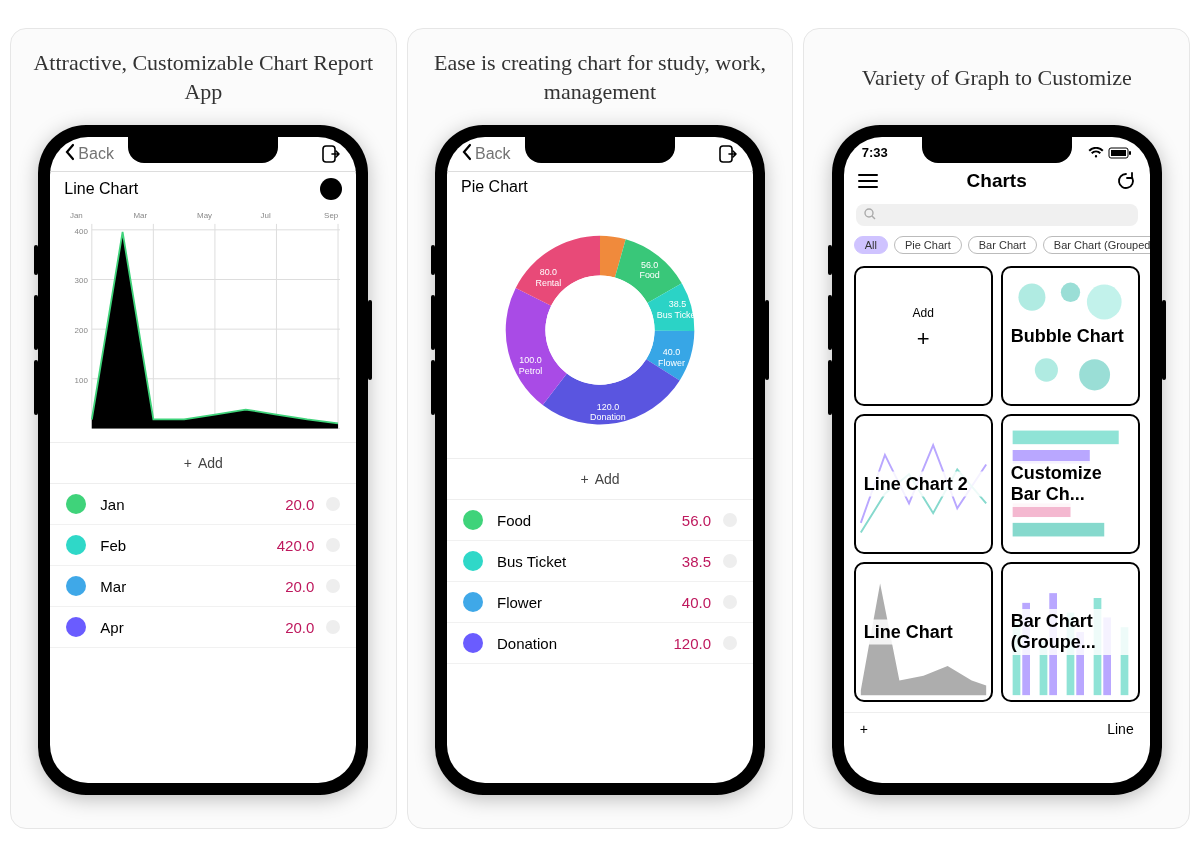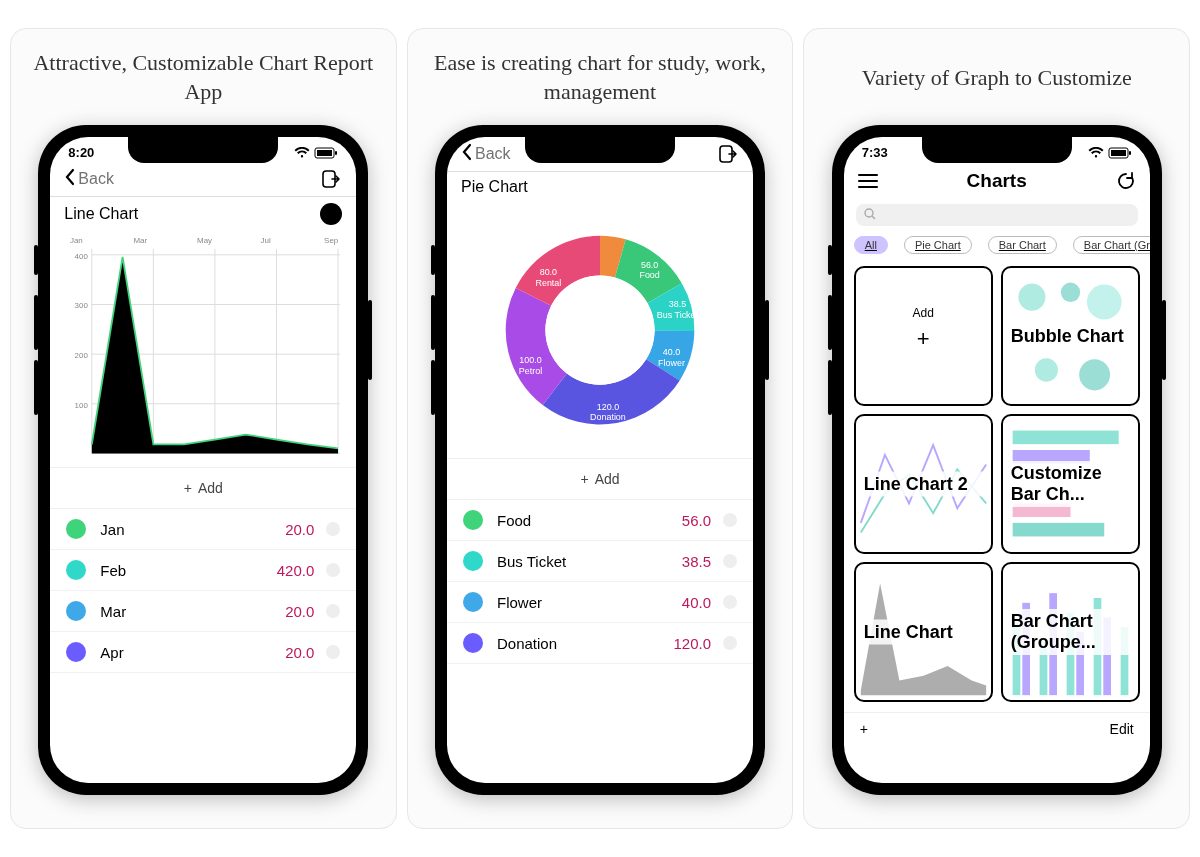--- a/index.html
+++ b/index.html
@@ -90,21 +90,21 @@
   .data-row { display:flex; align-items:center; padding:10px 16px; border-bottom:1px solid #f1f1f1; font-size:15px;}
   .data-row .swatch { width:20px; height:20px; border-radius:50%; margin-right:14px; flex-shrink:0;}
   .data-row .label { flex:1; }
   .data-row .value { color:#be185d; margin-right:12px;}
   .data-row .radio { width:14px; height:14px; border-radius:50%; background:#eee; }
 
   
   .header3 { display:flex; justify-content:space-between; align-items:center; padding:8px 14px; }
   .header3 .title { font-size:19px; font-weight:700; }
   .search-bar { margin:4px 12px; background:#f0f0f0; border-radius:8px; height:22px; display:flex; align-items:center; padding:0 8px; color:#aaa; font-size:13px;}
-  .chips { display:flex; gap:16px; padding:6px 10px; overflow:hidden; font-size:11px;text-decoration:underline;}
+  .chips { display:flex; gap:6px; padding:6px 10px; overflow:hidden; font-size:11px;}
   .chip { border:1px solid #bbb; border-radius:11px; padding:2px 10px; white-space:nowrap; color:#333;}
   .chip.active { background:#cfc3ff; border-color:#cfc3ff; color:#333;}
   .grid { display:grid; grid-template-columns:1fr 1fr; gap:8px; padding:6px 10px; }
   .card { border:2px solid #000; border-radius:10px; height:140px; position:relative; overflow:hidden; background:#fff;}
   .card .clabel { position:absolute; left:8px; right:8px; top:50%; transform:translateY(-50%); font-size:18px; font-weight:700; background:rgba(255,255,255,.85); padding:2px 0;}
   .card.add .clabel { position:static; transform:none; text-align:center; margin-top:36px; font-weight:500; font-size:12px;}
   .card.add .plusbig { text-align:center; font-size:22px; margin-top:4px;}
   .card svg.bg { position:absolute; inset:0; width:100%; height:100%; }
   .bottom-bar { display:flex; justify-content:space-between; padding:8px 16px; font-size:14px; border-top:1px solid #eee; margin-top:4px;}
 </style>
@@ -113,37 +113,20 @@
 
 <div class="panel">
   <div class="tagline">Attractive, Customizable Chart Report App</div>
   <div class="phone">
     <div class="side-btn sb1"></div>
       <div class="side-btn sb2"></div>
       <div class="side-btn sb3"></div>
       <div class="side-btn sb4"></div>
     <div class="screen">
       <div class="notch"></div>
-      <div class="status-bar">
-        <span>8:20</span>
-        <span class="status-right">
-          <span class="wifi-icon">
-              <svg width="16" height="12" viewBox="0 0 16 12">
-                <path d="M8 10.5a1.2 1.2 0 100-2.4 1.2 1.2 0 000 2.4zM3 5.5a7 7 0 0110 0l-1.4 1.4a5 5 0 00-7.2 0L3 5.5zM.5 3A10.5 10.5 0 0115.5 3l-1.4 1.4a8.5 8.5 0 00-12.2 0L.5 3z" fill="#000"></path>
-              </svg>
-            </span>
-          <span class="batt-icon">
-              <svg width="24" height="12" viewBox="0 0 24 12">
-                <rect x="1" y="1" width="19" height="10" rx="2" fill="none" stroke="#000"></rect>
-                <rect x="3" y="3" width="15" height="6" fill="#000"></rect>
-                <rect x="21" y="4" width="2" height="4" rx="1" fill="#000"></rect>
-              </svg>
-            </span>
-        </span>
-      </div>
       <div class="nav-bar">
         <div class="back-btn">
           <span><svg width="12" height="18" viewBox="0 0 12 18">
                 <path d="M9 2L3 9l6 7" stroke="#000" stroke-width="2.2" fill="none" stroke-linecap="round"></path>
               </svg></span>
           <span>Back</span>
         </div>
         <div class="exit-btn">
           <svg width="22" height="22" viewBox="0 0 22 22">
               <rect x="3" y="3" width="12" height="16" rx="3" fill="none" stroke="#000" stroke-width="1.6"></rect>
@@ -412,17 +395,17 @@
               <rect x="94" y="35" width="8" height="100" fill="#8fe3d6"></rect>
                 <rect x="104" y="55" width="8" height="80" fill="#b9a7ff"></rect>
               <rect x="122" y="65" width="8" height="70" fill="#8fe3d6"></rect>
             </g>
           </svg>
           <div class="clabel">Bar Chart (Groupe...</div>
         </div>
       </div>
       <div class="bottom-bar">
         <span>+</span>
-        <span>Edit</span>
+        <span>Line</span>
       </div>
     </div>
   </div>
 </div>
 
 </body></html>

